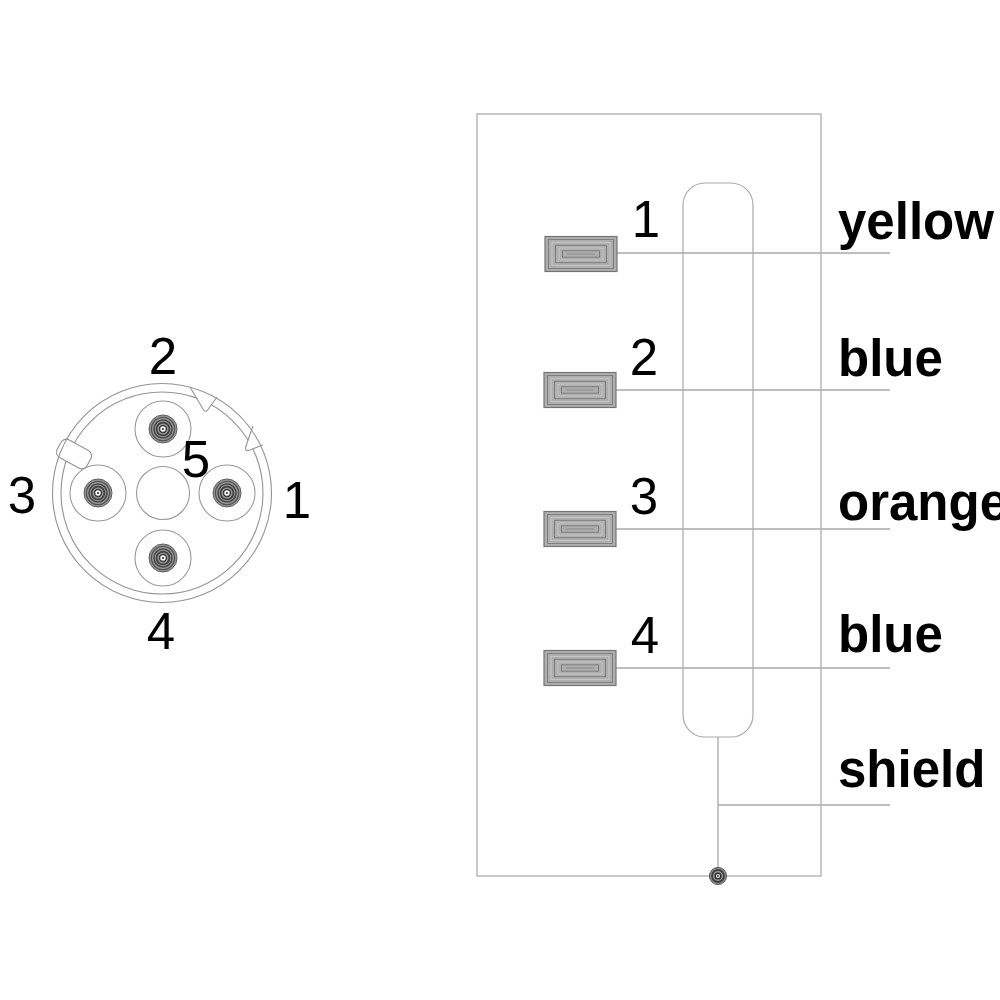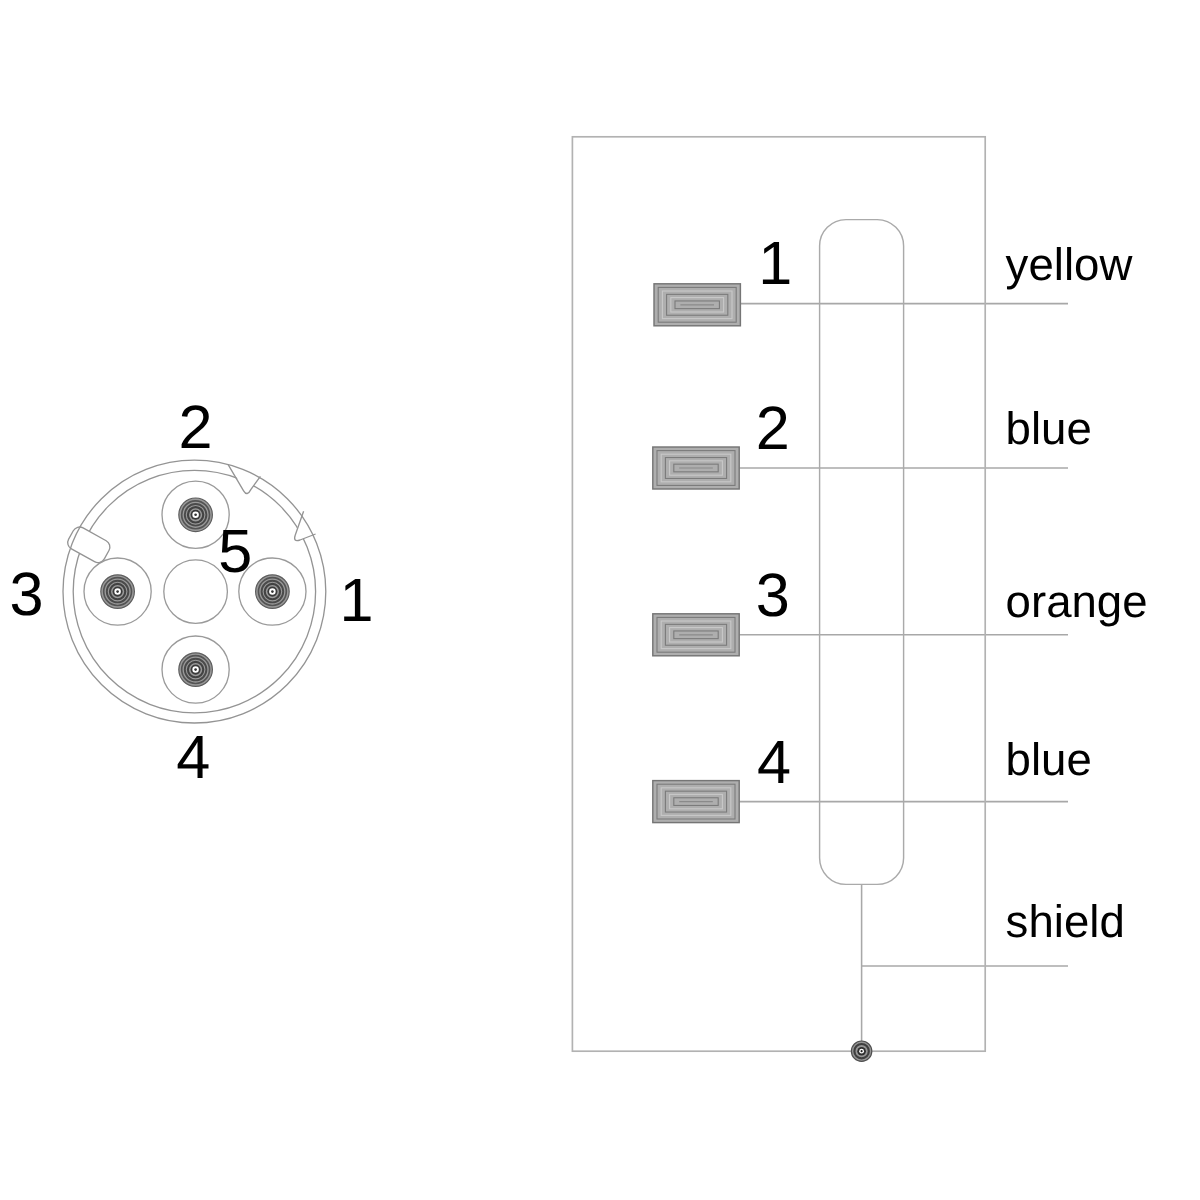--- a/index.html
+++ b/index.html
@@ -3,21 +3,21 @@
 <meta charset="utf-8">
 <style>
   html,body{margin:0;padding:0;background:#ffffff;}
   #stage{
     position:relative;width:1000px;height:1000px;background:#ffffff;
     font-family:"Liberation Sans", sans-serif;overflow:hidden;
   }
   #lineart{position:absolute;left:0;top:0;}
   .lbl{position:absolute;color:#000;white-space:nowrap;}
   .num{font-size:51px;line-height:51px;transform:translate(-50%,-50%);}
-  .wire{font-size:38px;line-height:51px;}
+  .wire{font-size:51px;line-height:51px;font-weight:bold;}
 </style>
 </head>
 <body>
 
 <div id="stage">
 
   <svg id="lineart" width="1000" height="1000" viewBox="0 0 1000 1000">
     <defs>
 
       <g id="pad">

